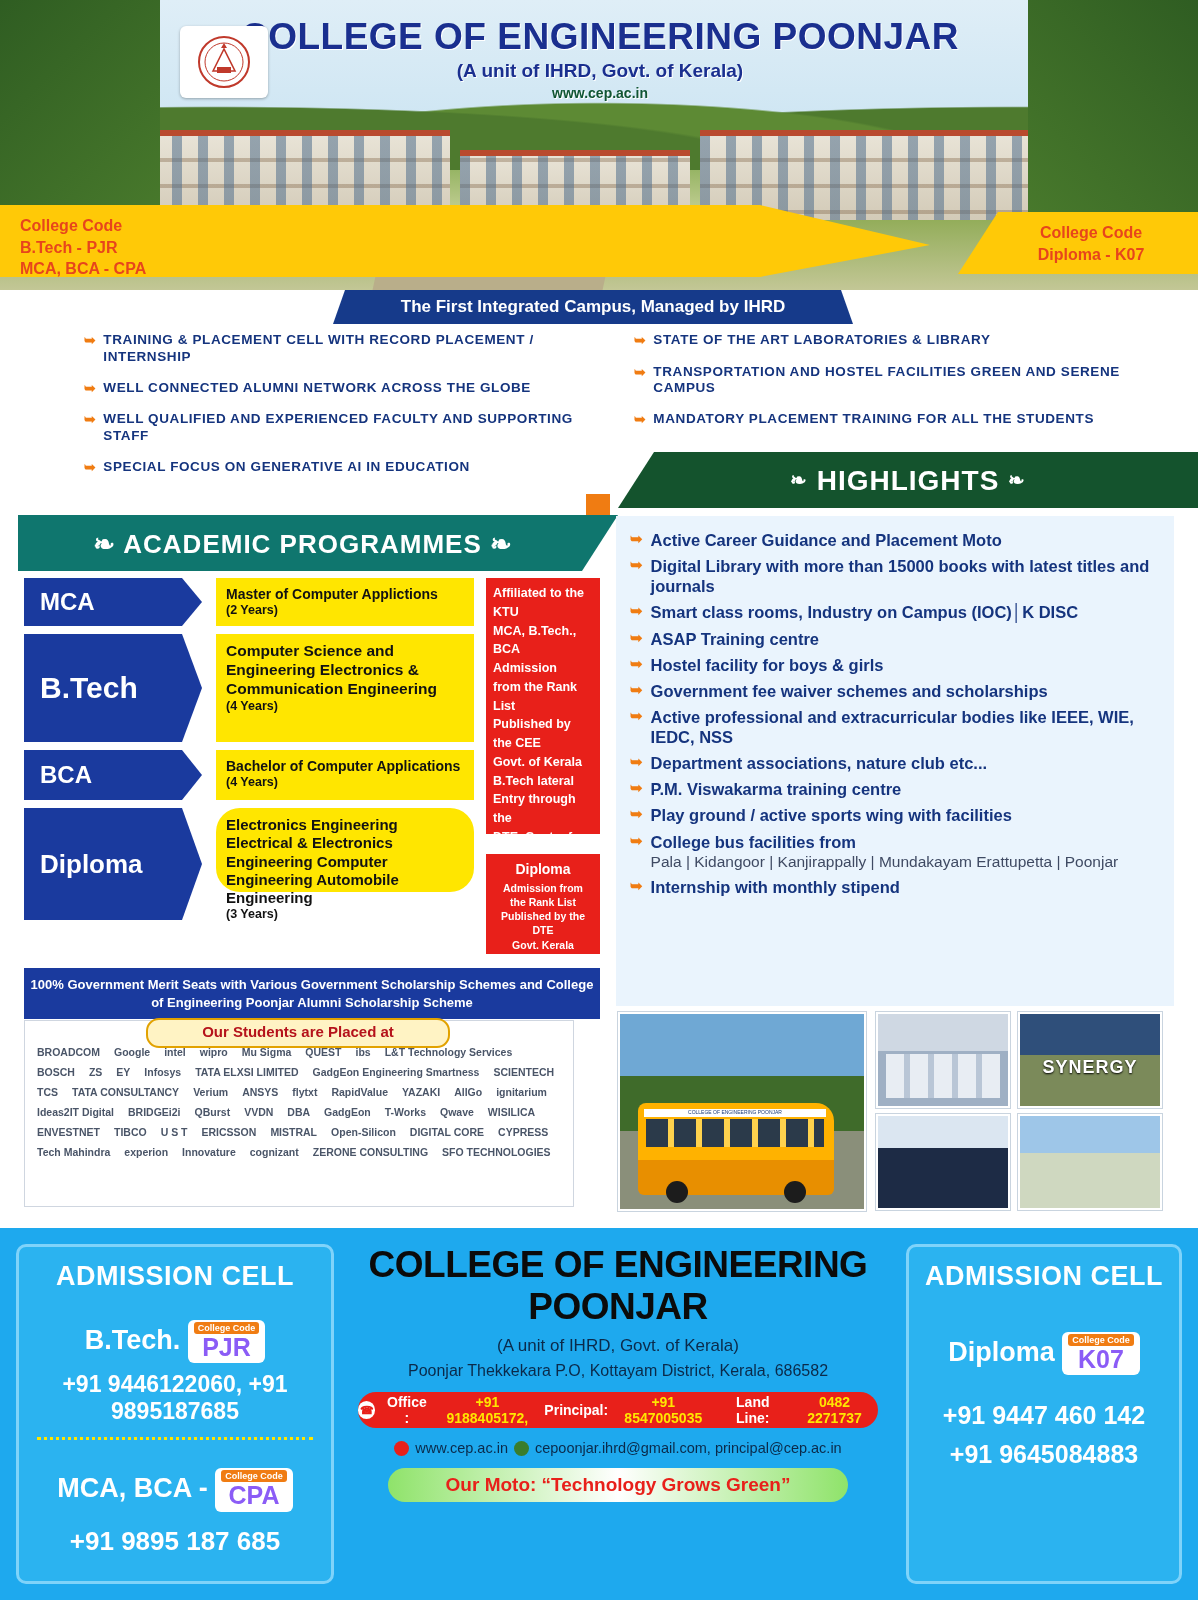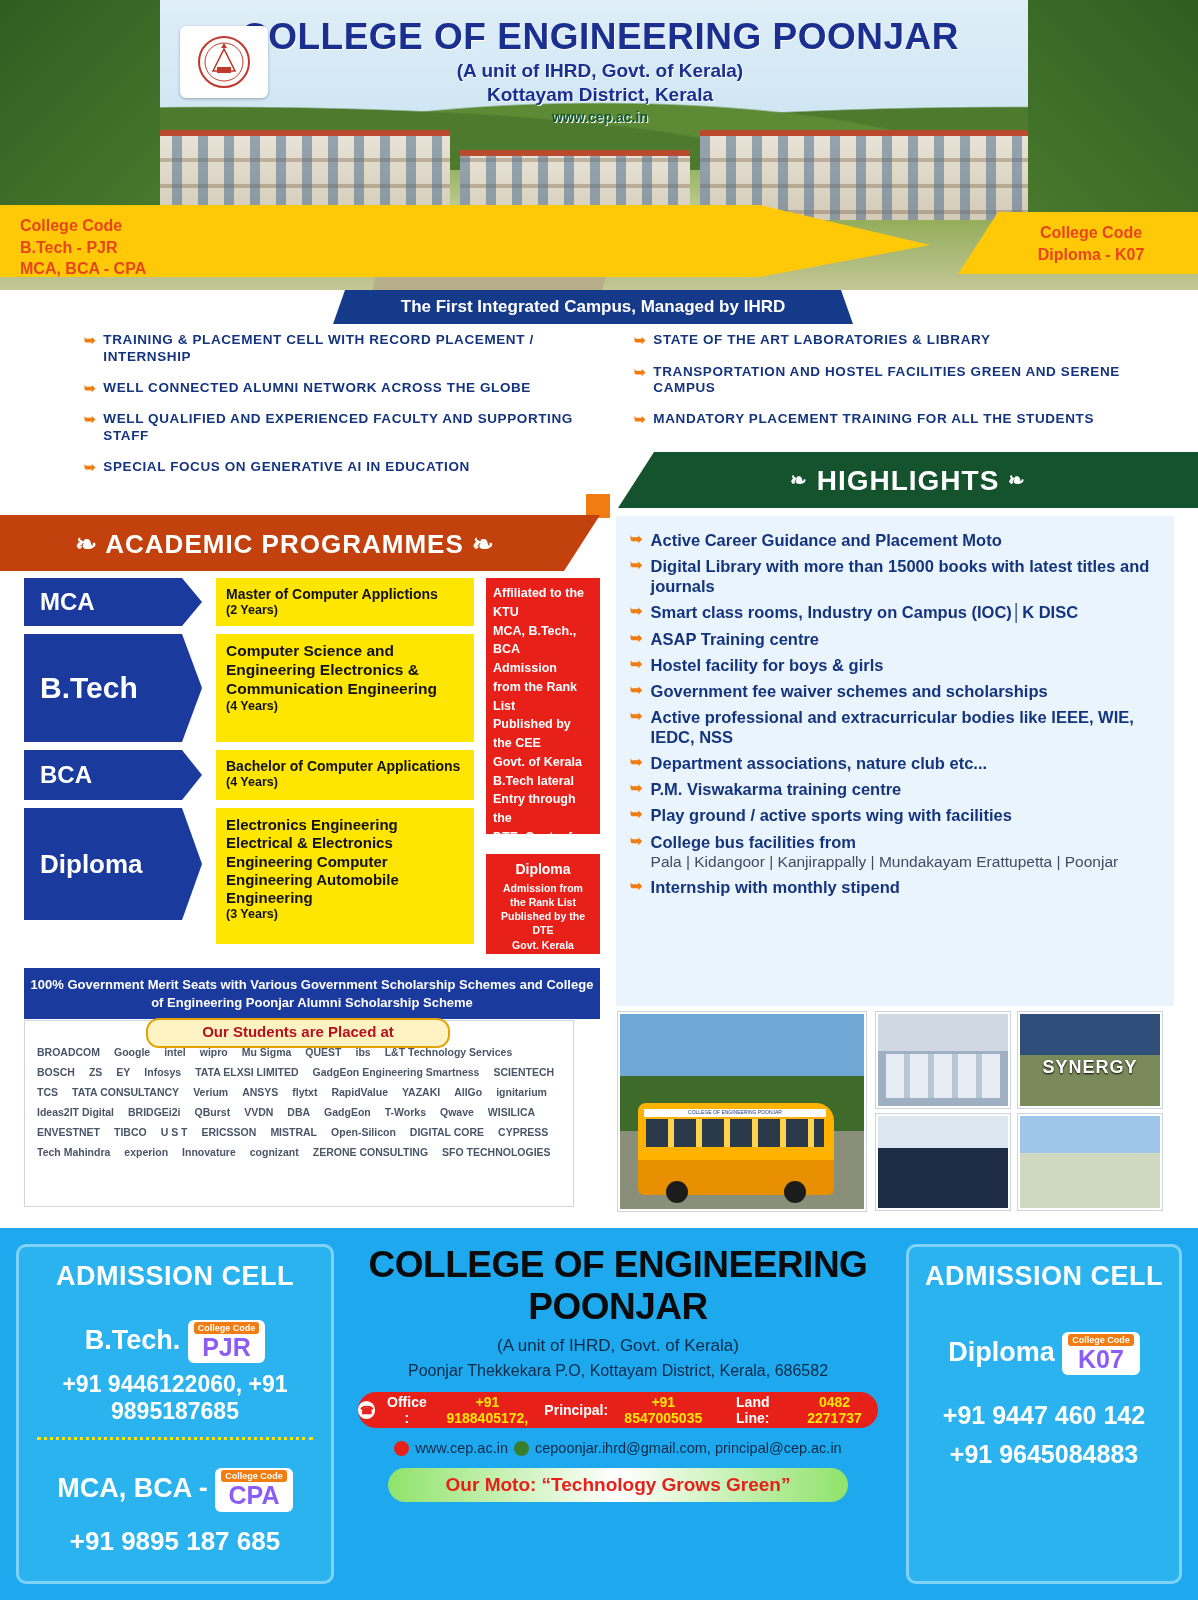--- a/index.html
+++ b/index.html
@@ -55,21 +55,21 @@
   .fcol-l{left:84px;width:520px;}
   .fcol-r{left:634px;width:540px;}
   .frow{display:flex;margin-bottom:14px;}
   .frow .bd{text-transform:uppercase;}
 
   
   .hl-band{position:absolute;right:0;top:452px;width:580px;height:56px;background:#14532d;
      clip-path:polygon(36px 0,580px 0,580px 56px,0 56px);}
   .hl-band .t{position:absolute;left:0;right:0;top:13px;text-align:center;color:#fff;font-size:28px;font-weight:bold;letter-spacing:1px;}
   .hl-band .t .orn{color:#fff;font-size:20px;vertical-align:3px;}
-  .ap-band{position:absolute;left:0;top:515px;width:600px;height:68px;background:#c2410c;
+  .ap-band{position:absolute;left:18px;top:515px;width:600px;height:68px;background:#0f766e;
      clip-path:polygon(0 0,600px 0,564px 56px,0 56px);}
   .ap-band .t{position:absolute;left:0;width:570px;top:14px;text-align:center;color:#fff;font-size:26px;font-weight:bold;letter-spacing:1px;}
   .sqr{position:absolute;left:586px;top:494px;width:24px;height:24px;background:#f07c12;}
 
   
   .hl-box{position:absolute;left:616px;top:516px;width:558px;height:490px;background:#eaf4fd;}
   .hl-list{padding:14px 8px 0 14px;}
   .hl-item{display:flex;margin-bottom:6px;font-size:16.5px;color:#15347e;font-weight:bold;line-height:1.22;}
   .hl-item .ar{color:#f07c12;margin-right:8px;font-size:15px;flex:0 0 auto;}
   .hl-sub{font-weight:normal;color:#3f4a63;font-size:15.5px;line-height:1.25;}
@@ -168,21 +168,20 @@
       <svg width="70" height="58" viewBox="0 0 70 58">
         <circle cx="35" cy="29" r="25" fill="none" stroke="#c0392b" stroke-width="2"></circle>
         <circle cx="35" cy="29" r="19" fill="none" stroke="#c0392b" stroke-width="1"></circle>
         <path d="M24 38 L35 16 L46 38 Z" fill="none" stroke="#c0392b" stroke-width="1.6"></path>
         <rect x="28" y="34" width="14" height="6" fill="#c0392b"></rect>
         <path d="M35 10 l3 5 h-6 z" fill="#c0392b"></path>
       </svg>
     </div>
     <div class="h-title">COLLEGE OF ENGINEERING POONJAR</div>
     <div class="h-sub1">(A unit of IHRD, Govt. of Kerala)</div>
-    <div class="h-sub2">Kottayam District, Kerala</div>
     <div class="h-web">www.cep.ac.in</div>
   </div>
 
   <div class="ribbon-l">
     <div class="txt">
       <div>College Code</div>
       <div>B.Tech - PJR</div>
       <div>MCA, BCA - CPA</div>
     </div>
   </div>
@@ -319,21 +318,21 @@
         </div>
       <div class="pdesc" style="height:50px;">
         <div>Bachelor of Computer Applications</div>
         <div class="pyears">(4 Years)</div>
       </div>
     </div>
     <div class="prow" style="height:112px;">
       <div class="pchip" style="height:112px;">
           <span style="font-size:26px">Diploma</span>
         </div>
-      <div class="pdesc" style="height:136px;font-size:15px;">
+      <div class="pdesc" style="height:84px;font-size:15px;border-radius:24px;">
         <div>Electronics Engineering Electrical &amp; Electronics Engineering Computer Engineering Automobile Engineering</div>
         <div class="pyears">(3 Years)</div>
       </div>
     </div>
 
     <div class="red-box" style="top:0;height:256px;">
       <div>Affiliated to the KTU</div>
       <div>MCA, B.Tech.,</div>
       <div>BCA</div>
       <div>Admission</div>

